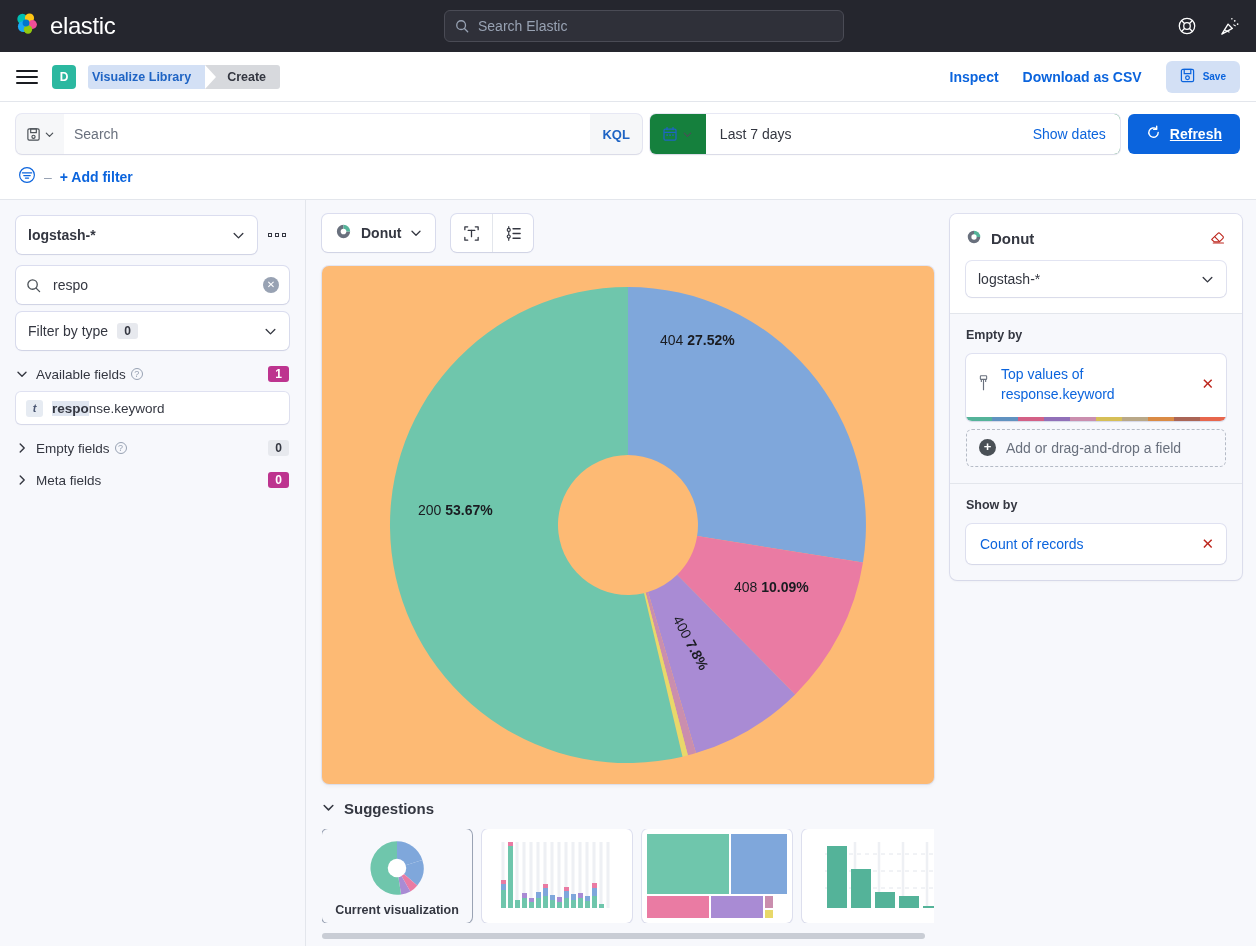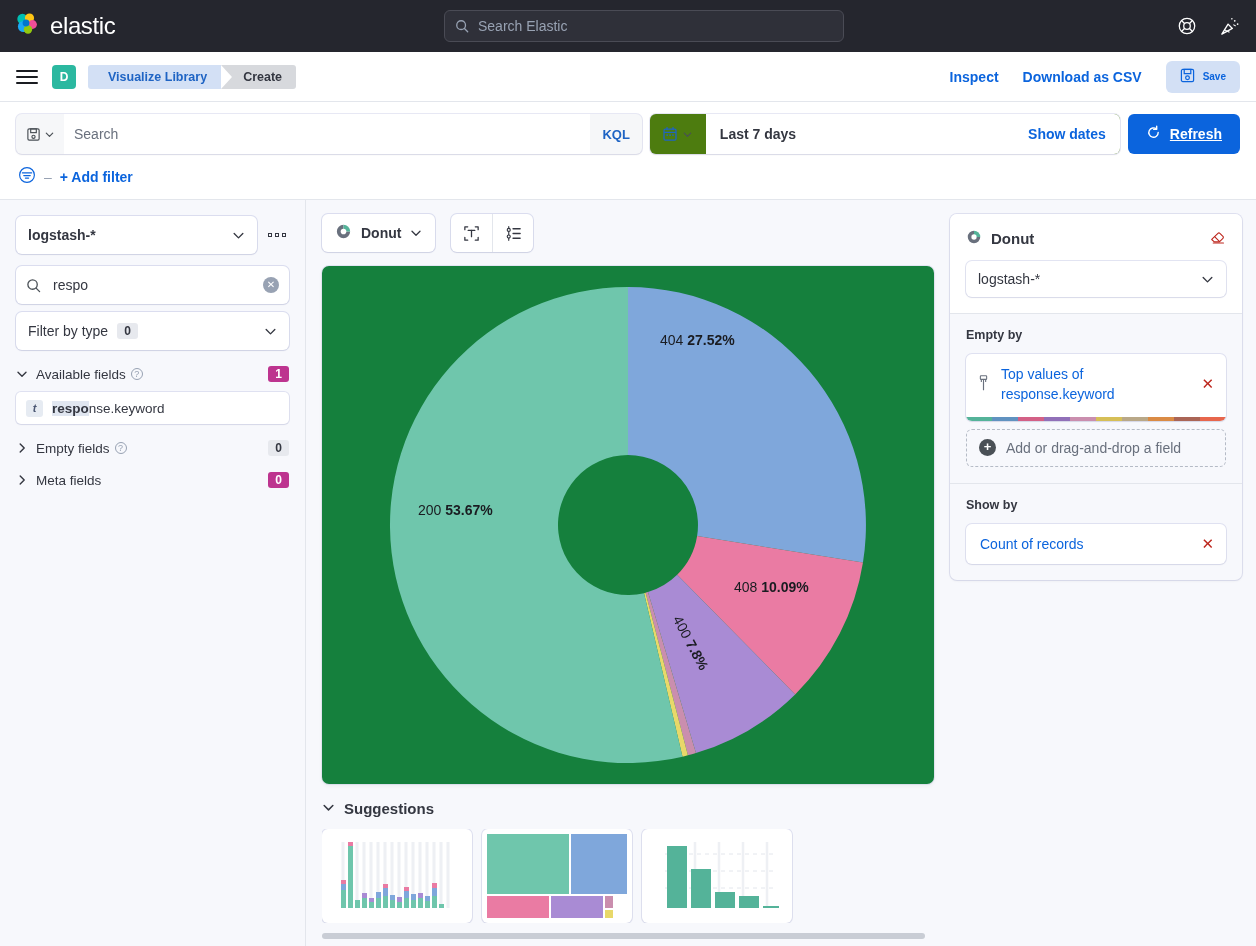--- a/index.html
+++ b/index.html
@@ -75,21 +75,21 @@
     display: flex; align-items: center; justify-content: center;
     margin-right: 12px; cursor: pointer;
   }
   .crumbs { display: flex; align-items: center; height: 24px; }
   .crumb {
     display: flex; align-items: center; height: 24px;
     padding: 0 10px 0 12px;
     font-size: 12.5px; font-weight: 600;
     position: relative;
   }
-  .crumb.blue { background: #D3E0F5; color: #1F64C4; padding-left: 20px; padding-right: 14px; border-radius: 3px 0 0 3px; }
+  .crumb.blue { background: #D3E0F5; color: #1F64C4; padding-left: 4px; padding-right: 14px; border-radius: 3px 0 0 3px; }
   .crumb.blue::after {
     content: ""; position: absolute; right: -11px; top: 0;
     border-style: solid; border-width: 12px 0 12px 11px;
     border-color: transparent transparent transparent #D3E0F5;
   }
   .crumb.gray { background: #D7D9DD; color: #343741; padding-left: 22px; padding-right: 14px; border-radius: 0 3px 3px 0; }
   .crumb.gray::before {
     content: ""; position: absolute; left: 0; top: 0;
     border-style: solid; border-width: 12px 0 12px 11px;
     border-color: transparent transparent transparent #ffffff;
@@ -135,25 +135,24 @@
   }
   .qb-input::placeholder { color: #69707D; }
   .qb-kql {
     display: flex; align-items: center; padding: 0 12px;
     font-size: 13px; font-weight: 600; color: #1F64C4;
     cursor: pointer;
   }
   .qb-dates {
     width: 470px; height: 40px;
     display: flex; align-items: stretch;
-    background: #4d7c0f;
+    background: #15803d;
     border-radius: 6px;
     box-shadow: 0 0 0 1px rgba(19,34,149,.1), 0 1px 2px rgba(0,0,0,.07);
     overflow: hidden;
-    font-weight: bold;
   }
   .qb-cal {
     width: 56px;
     display: flex; align-items: center; justify-content: center; gap: 4px;
     cursor: pointer;
   }
   .qb-range {
     flex: 1; background: #fff;
     display: flex; align-items: center; justify-content: space-between;
     padding: 0 14px;
@@ -301,21 +300,21 @@
   }
   .icon-btn {
     width: 41px;
     display: flex; align-items: center; justify-content: center;
     cursor: pointer;
   }
   .icon-btn + .icon-btn { border-left: 1px solid #E3E6EC; }
 
   .chart-card {
     margin-top: 14px;
-    background: #15803d;
+    background: #fdba74;
     border-radius: 7px;
     box-shadow: 0 0 0 1px rgba(19,34,149,.08), 0 2px 4px rgba(0,0,0,.05);
     height: 518px;
     position: relative;
     overflow: hidden;
   }
   .donut-wrap {
     position: absolute; left: 0; top: 0; right: 0; bottom: 0;
     display: flex; align-items: center; justify-content: center;
   }
@@ -735,20 +734,33 @@
         <span>
           <svg width="13" height="13" viewBox="0 0 12 12">
             <polyline points="2,4.2 6,8.2 10,4.2" fill="none" stroke="#343741" stroke-width="1.4" stroke-linecap="round" stroke-linejoin="round"></polyline>
           </svg>
         </span>
         <span>Suggestions</span>
       </div>
 
       <div class="sug-row">
 
+        <div class="sug-card active">
+          <div class="sug-inner" style="align-items:flex-start; padding-top:4px;">
+            <svg width="58" height="58" viewBox="0 0 100 100">
+              <path d="M50 4 A46 46 0 0 1 93.7 36 L50 50 Z" fill="#7FA7DB"></path>
+              <path d="M93.7 36 A46 46 0 0 1 85 80 L50 50 Z" fill="#7FA7DB"></path>
+              <path d="M85 80 A46 46 0 0 1 73 90.5 L50 50 Z" fill="#EA7BA3"></path>
+              <path d="M73 90.5 A46 46 0 0 1 57 95.5 L50 50 Z" fill="#A98BD4"></path>
+              <path d="M57 95.5 A46 46 0 1 1 50 4 L50 50 Z" fill="#6FC6AC"></path>
+              <circle cx="50" cy="50" r="16" fill="#ffffff"></circle>
+            </svg>
+          </div>
+          <div class="cap">Current visualization</div>
+        </div>
 
         <div class="sug-card">
           <div class="sug-inner">
             <svg width="120" height="76" viewBox="0 0 120 76">
               <g stroke="#EEF0F4" stroke-width="3">
                 <line x1="6" y1="4" x2="6" y2="70"></line>
                   <line x1="13" y1="4" x2="13" y2="70"></line>
                 <line x1="20" y1="4" x2="20" y2="70"></line>
                   <line x1="27" y1="4" x2="27" y2="70"></line>
                 <line x1="34" y1="4" x2="34" y2="70"></line>

